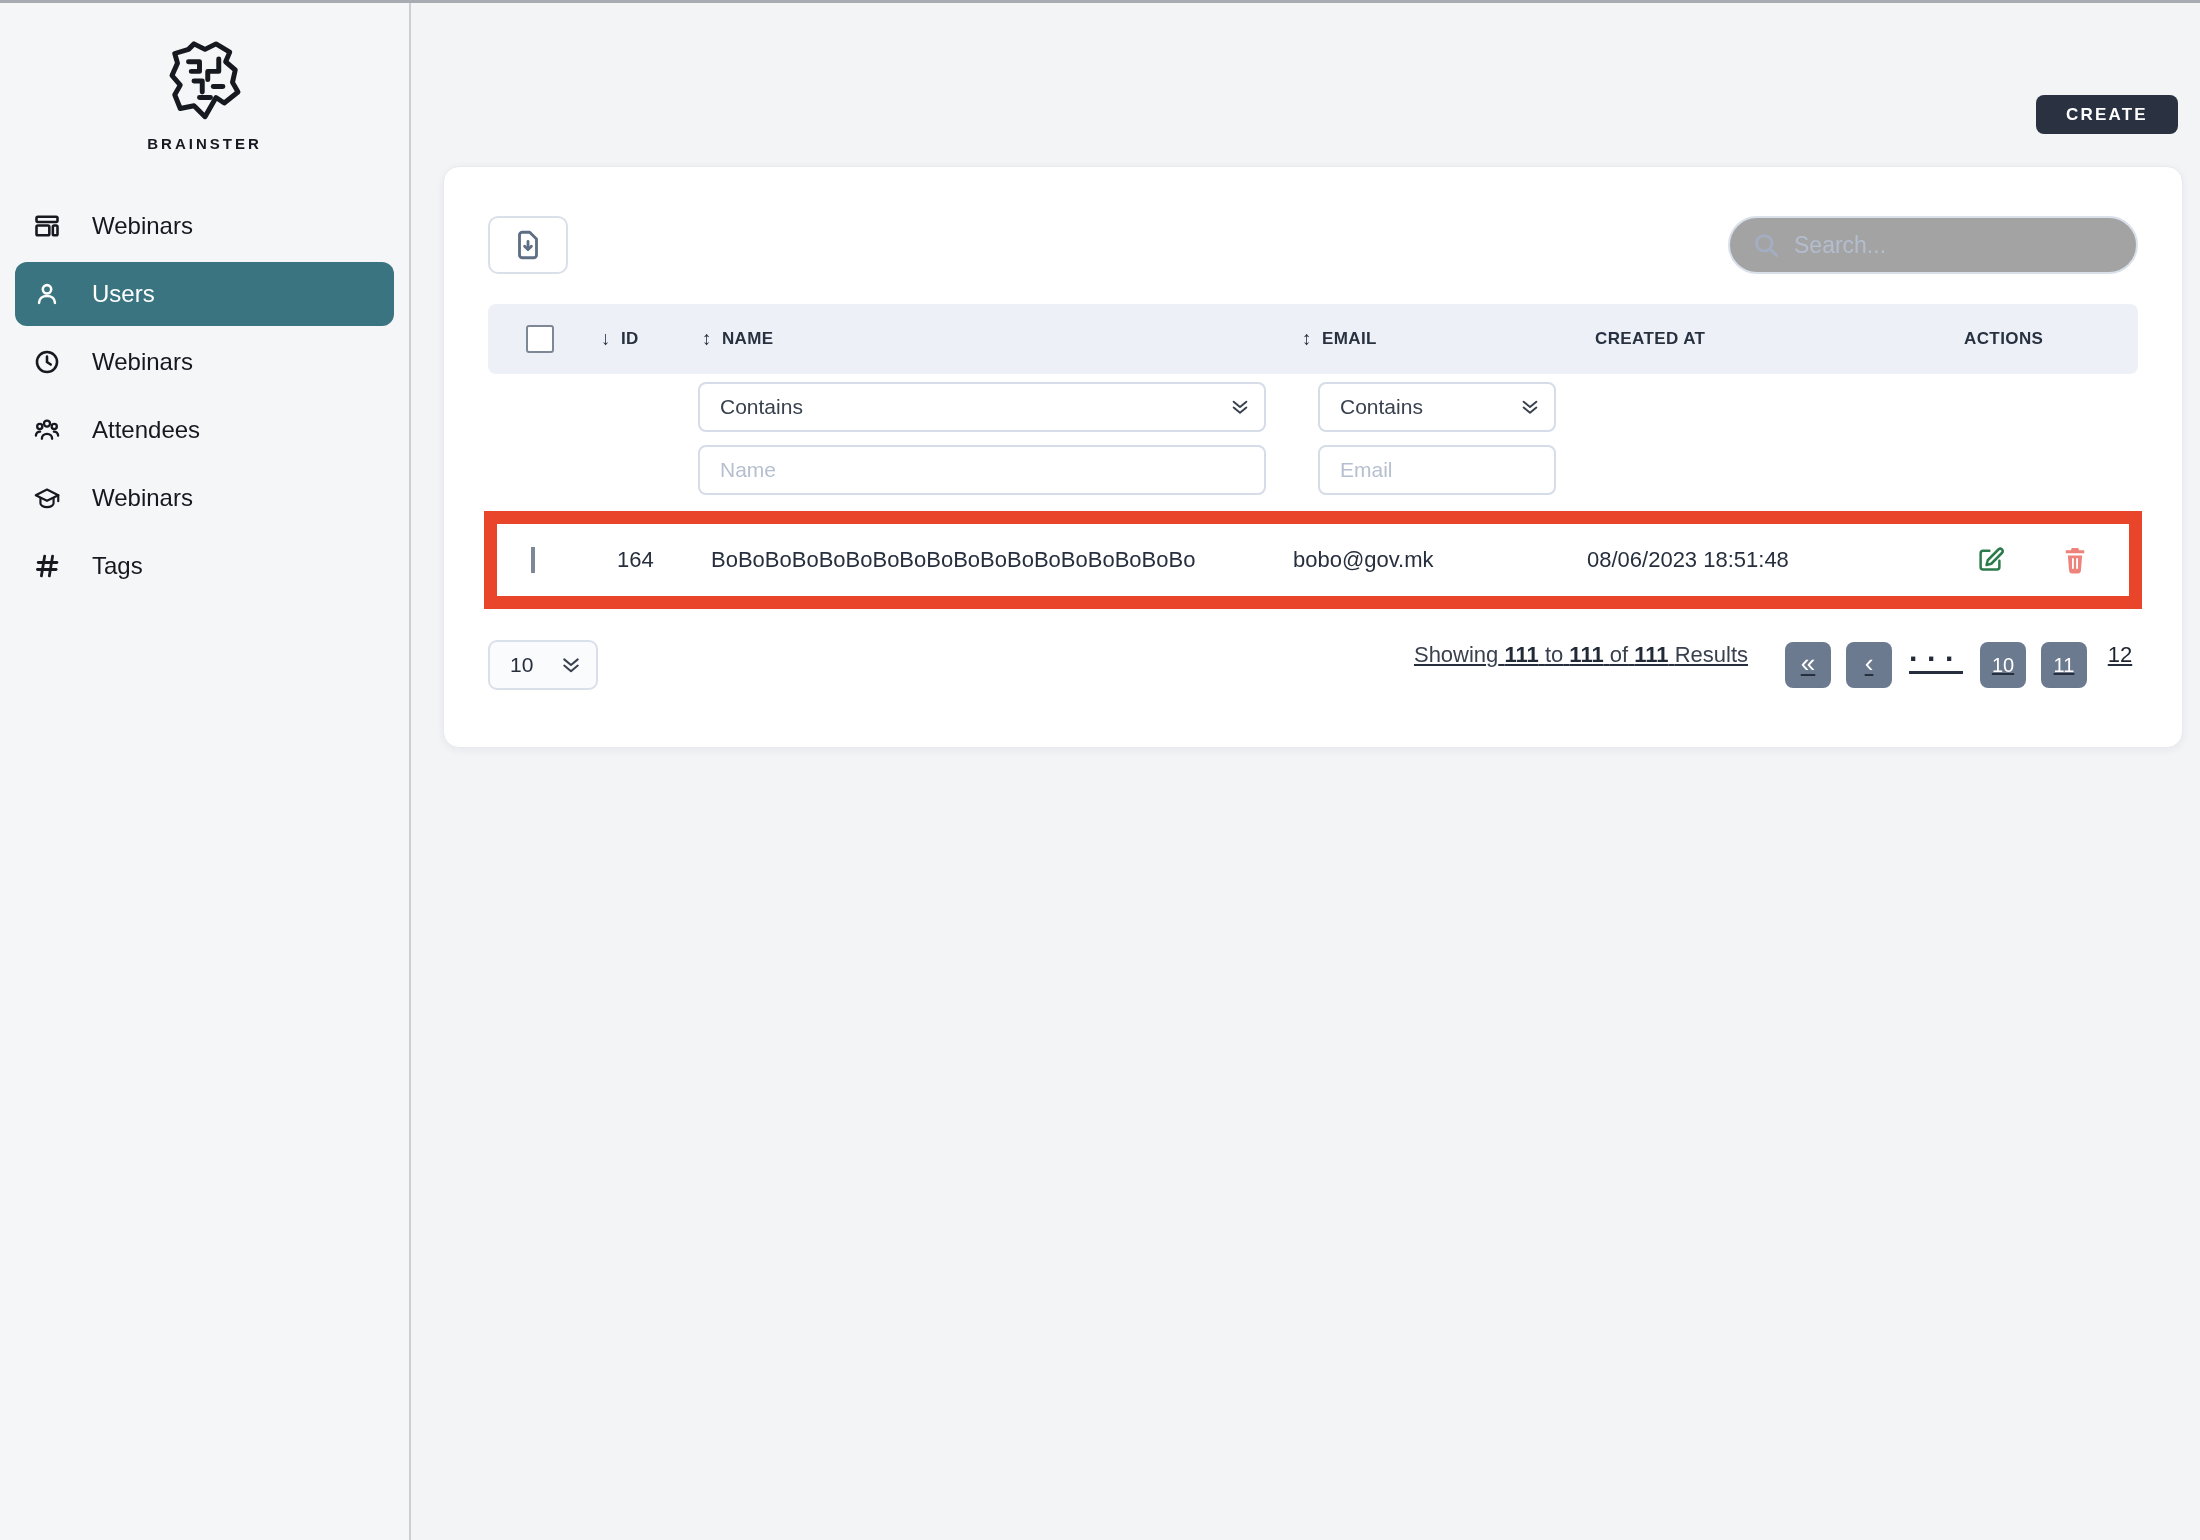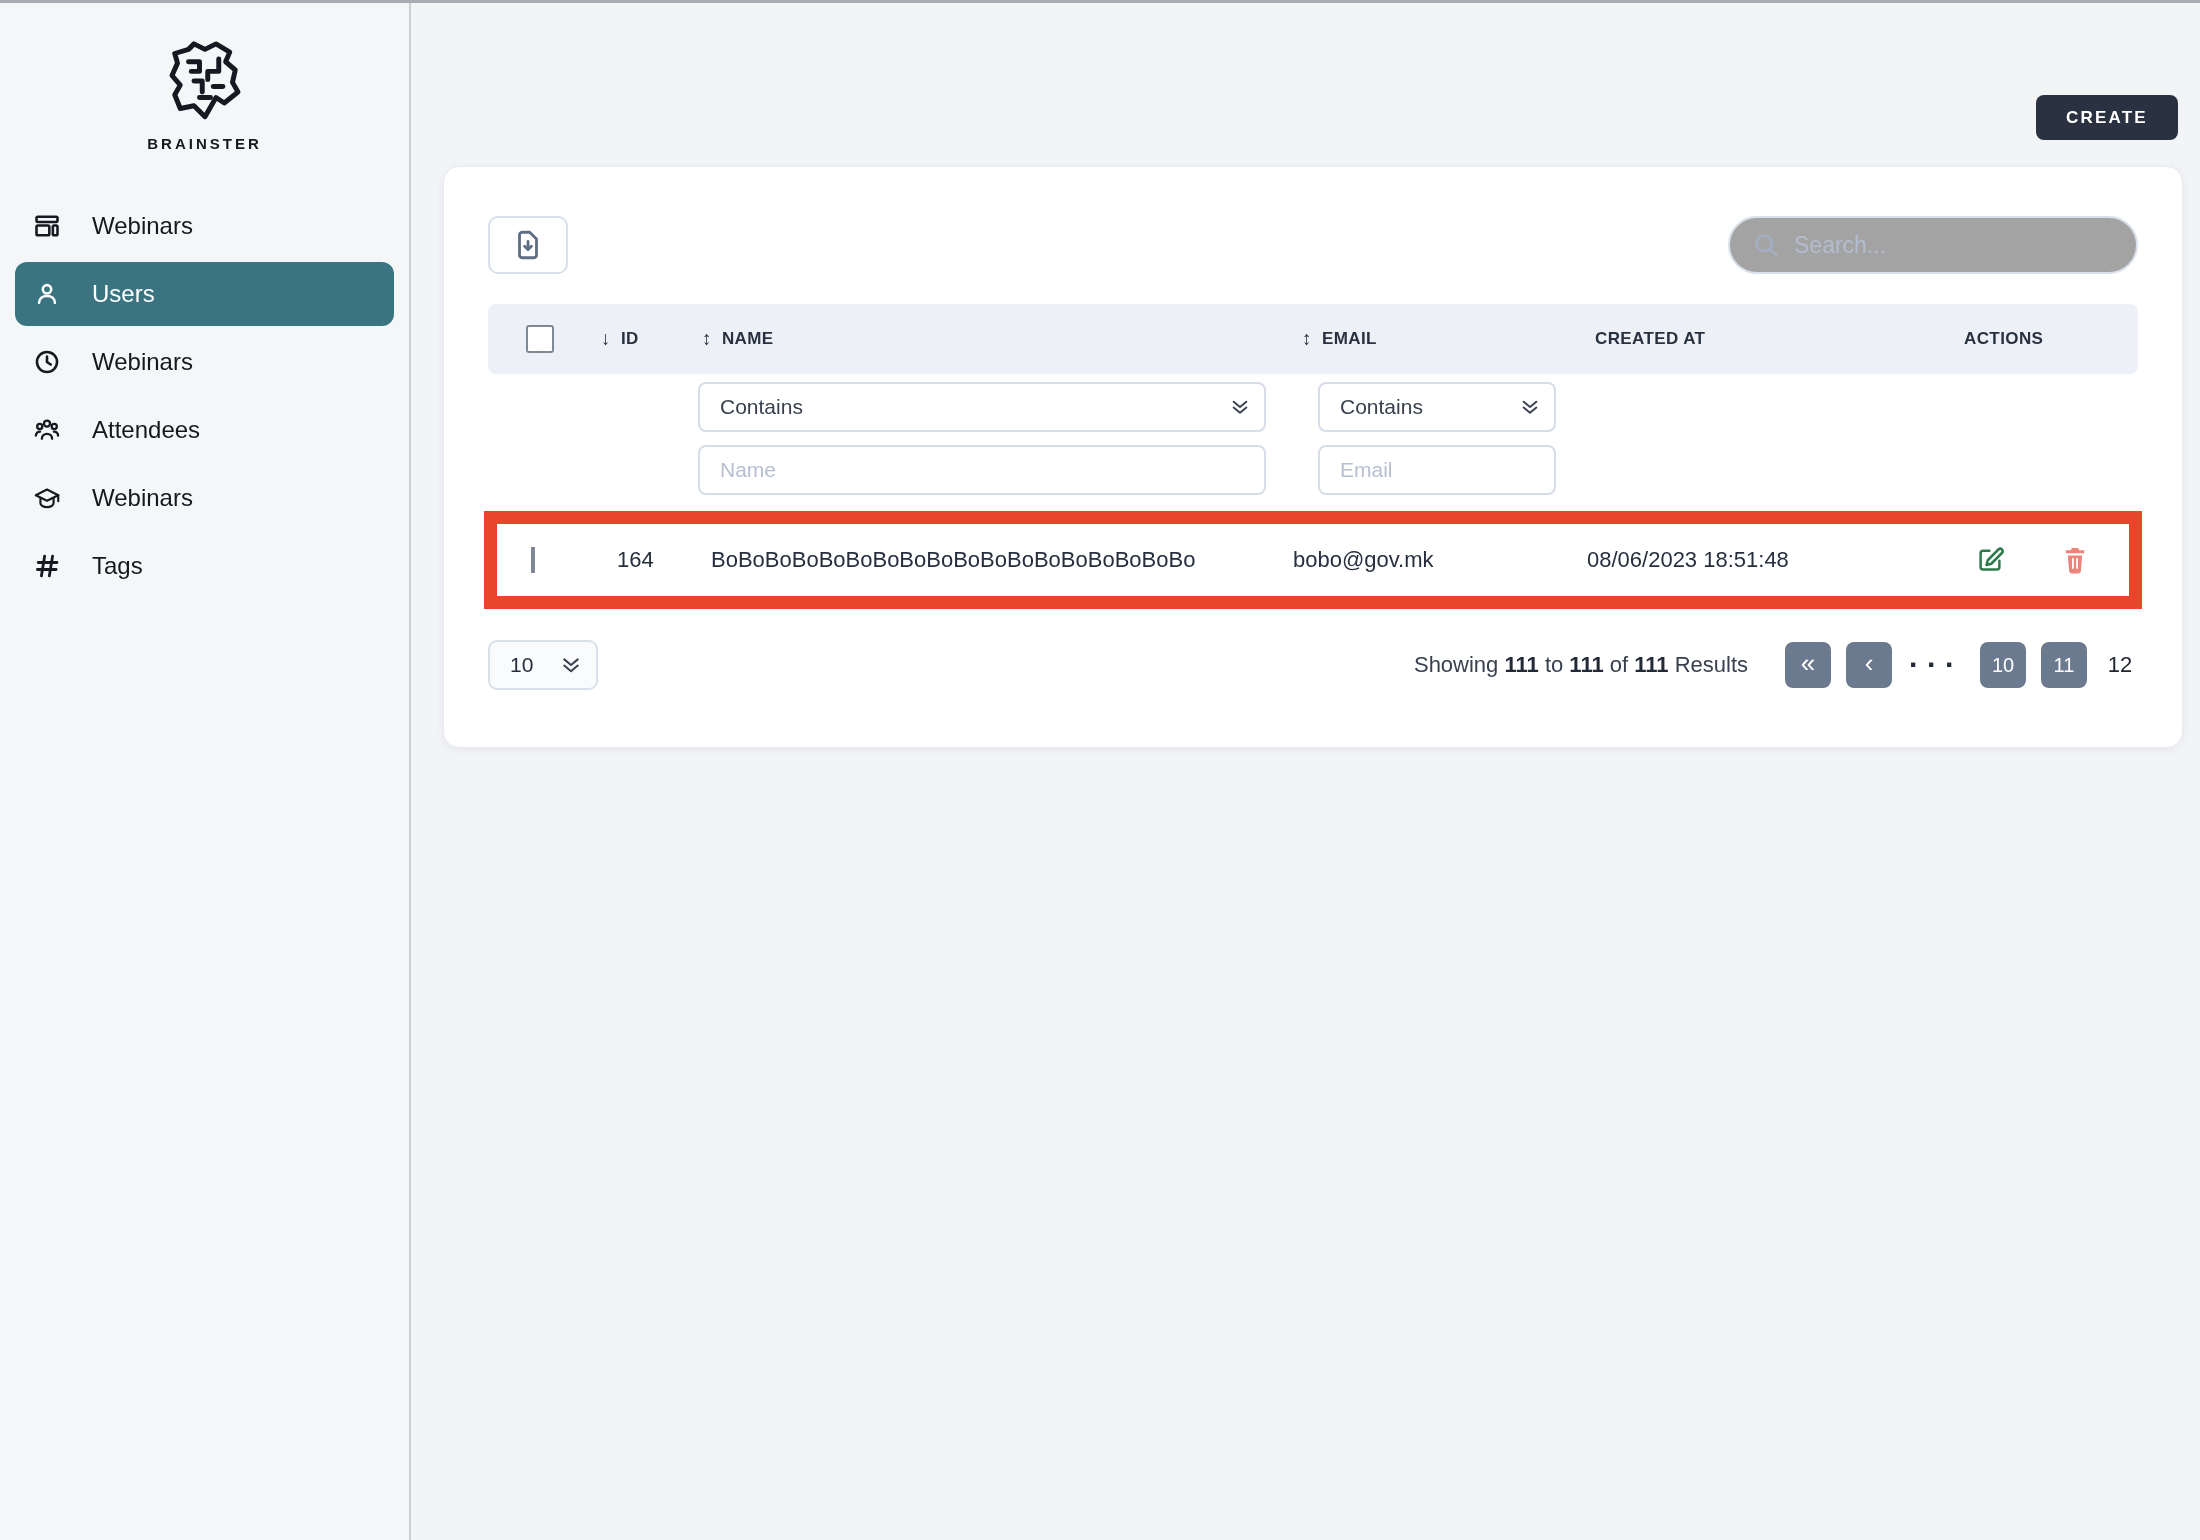--- a/index.html
+++ b/index.html
@@ -30,21 +30,21 @@
     display:flex; align-items:center; gap:30px; padding-left:17px;
     font-size:24px; color:#15181E; cursor:pointer;
   }
   .menu-item .mi-icon { width:30px; height:30px; display:grid; place-items:center; color:#16191F; }
   .menu-item.active { background:#3A7480; color:#FFFFFF; }
   .menu-item.active .mi-icon { color:#FFFFFF; }
 
   
   .create-btn {
     position:absolute; top:92px; right:22px;
-    width:142px; height:45px; border:none; border-radius:8px;
+    width:142px; height:39px; border:none; border-radius:8px;
     background:#2A3242; color:#FFFFFF;
     font-family:"Liberation Sans", sans-serif;
     font-size:17px; font-weight:700; letter-spacing:2.2px;
     display:grid; place-items:center; cursor:pointer;
   }
 
   
   .card {
     position:absolute; left:443px; top:163px; width:1740px; height:582px;
     background:#FFFFFF; border:1px solid #E8EAEF; border-radius:16px;
@@ -132,21 +132,21 @@
     position:absolute; left:44px; right:44px; top:472px; height:52px;
     display:flex; align-items:center; justify-content:space-between;
   }
   .pagesize {
     position:relative; width:110px; height:50px;
     border:2px solid #D9E0EA; border-radius:9px; background:#FAFBFD;
     display:flex; align-items:center; padding:0 40px 0 20px;
     font-size:21px; color:#272F3E; cursor:pointer;
   }
   .pagesize .chev { position:absolute; right:14px; top:50%; transform:translateY(-50%); color:#39414F; }
-  .pager { display:flex; align-items:center; gap:15px; }
+  .pager { display:flex; gap:15px;text-decoration:underline; }
   .showing { font-size:22px; color:#39414E; margin-right:22px; white-space:nowrap; }
   .showing b { color:#232A37; }
   .pbtn {
     min-width:46px; height:46px; border:none; border-radius:8px;
     background:#6C7A90; color:#FFFFFF; cursor:pointer;
     font-family:"Liberation Sans", sans-serif; font-size:20px;
     display:grid; place-items:center; padding:0 10px;
   }
   .pbtn.chev-btn { font-size:26px; line-height:1; padding-bottom:4px; }
   .pg-dots { font-size:30px; font-weight:700; color:#232A37; letter-spacing:8px; padding:0 2px; }

